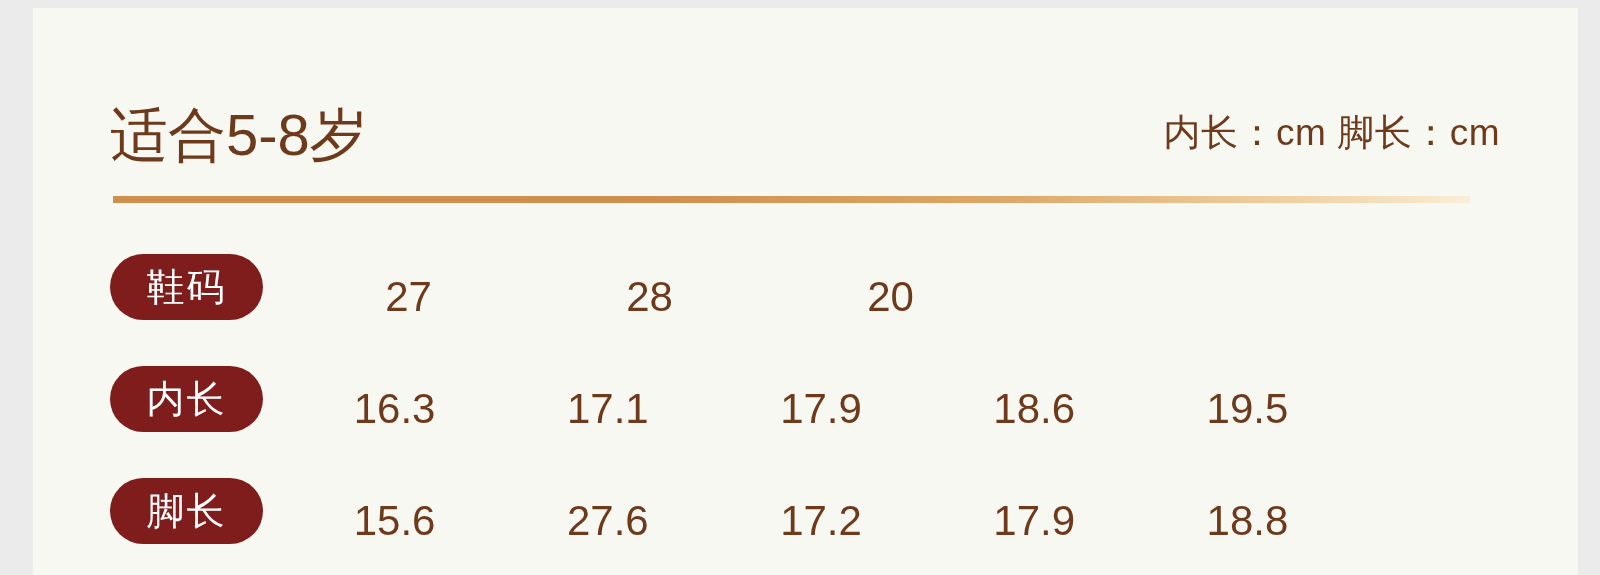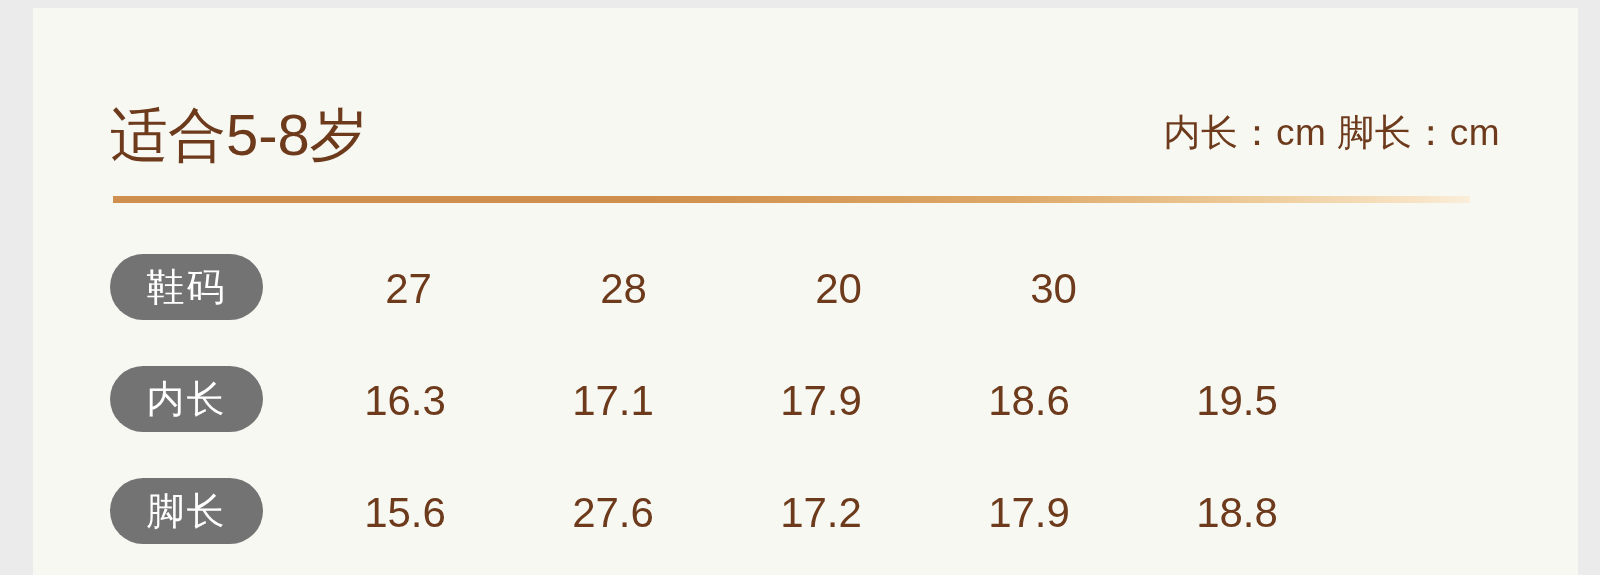--- a/index.html
+++ b/index.html
@@ -85,35 +85,36 @@
     height: 112px;
   }
 
   .row-pill {
     position: absolute;
     left: 77px;
     top: 6px;
     width: 153px;
     height: 66px;
     border-radius: 33px;
-    background: #737373;
+    background: #7f1d1d;
     color: #ffffff;
     font-size: 38px;
     line-height: 66px;
     text-align: center;
     letter-spacing: 2px;
     box-sizing: border-box;
   }
 
   .row-values {
     position: absolute;
     left: 268px;
-    top: 4px;
+    top: 12px;
     width: 1040px;
     display: flex;
+    gap: 26px;
   }
 
   .value-cell {
     width: 215px;
     text-align: center;
     font-size: 42px;
     line-height: 74px;
     color: #6d3a1c;
     letter-spacing: 0px;
   }
@@ -131,21 +132,20 @@
   <div class="chart-divider"></div>
 
   <div class="chart-table">
 
     <div class="chart-row">
       <div class="row-pill">鞋码</div>
       <div class="row-values">
         <div class="value-cell">27</div>
         <div class="value-cell">28</div>
         <div class="value-cell">20</div>
-        <div class="value-cell">30</div>
       </div>
     </div>
 
     <div class="chart-row">
       <div class="row-pill">内长</div>
       <div class="row-values">
         <div class="value-cell">16.3</div>
         <div class="value-cell">17.1</div>
         <div class="value-cell">17.9</div>
         <div class="value-cell">18.6</div>

